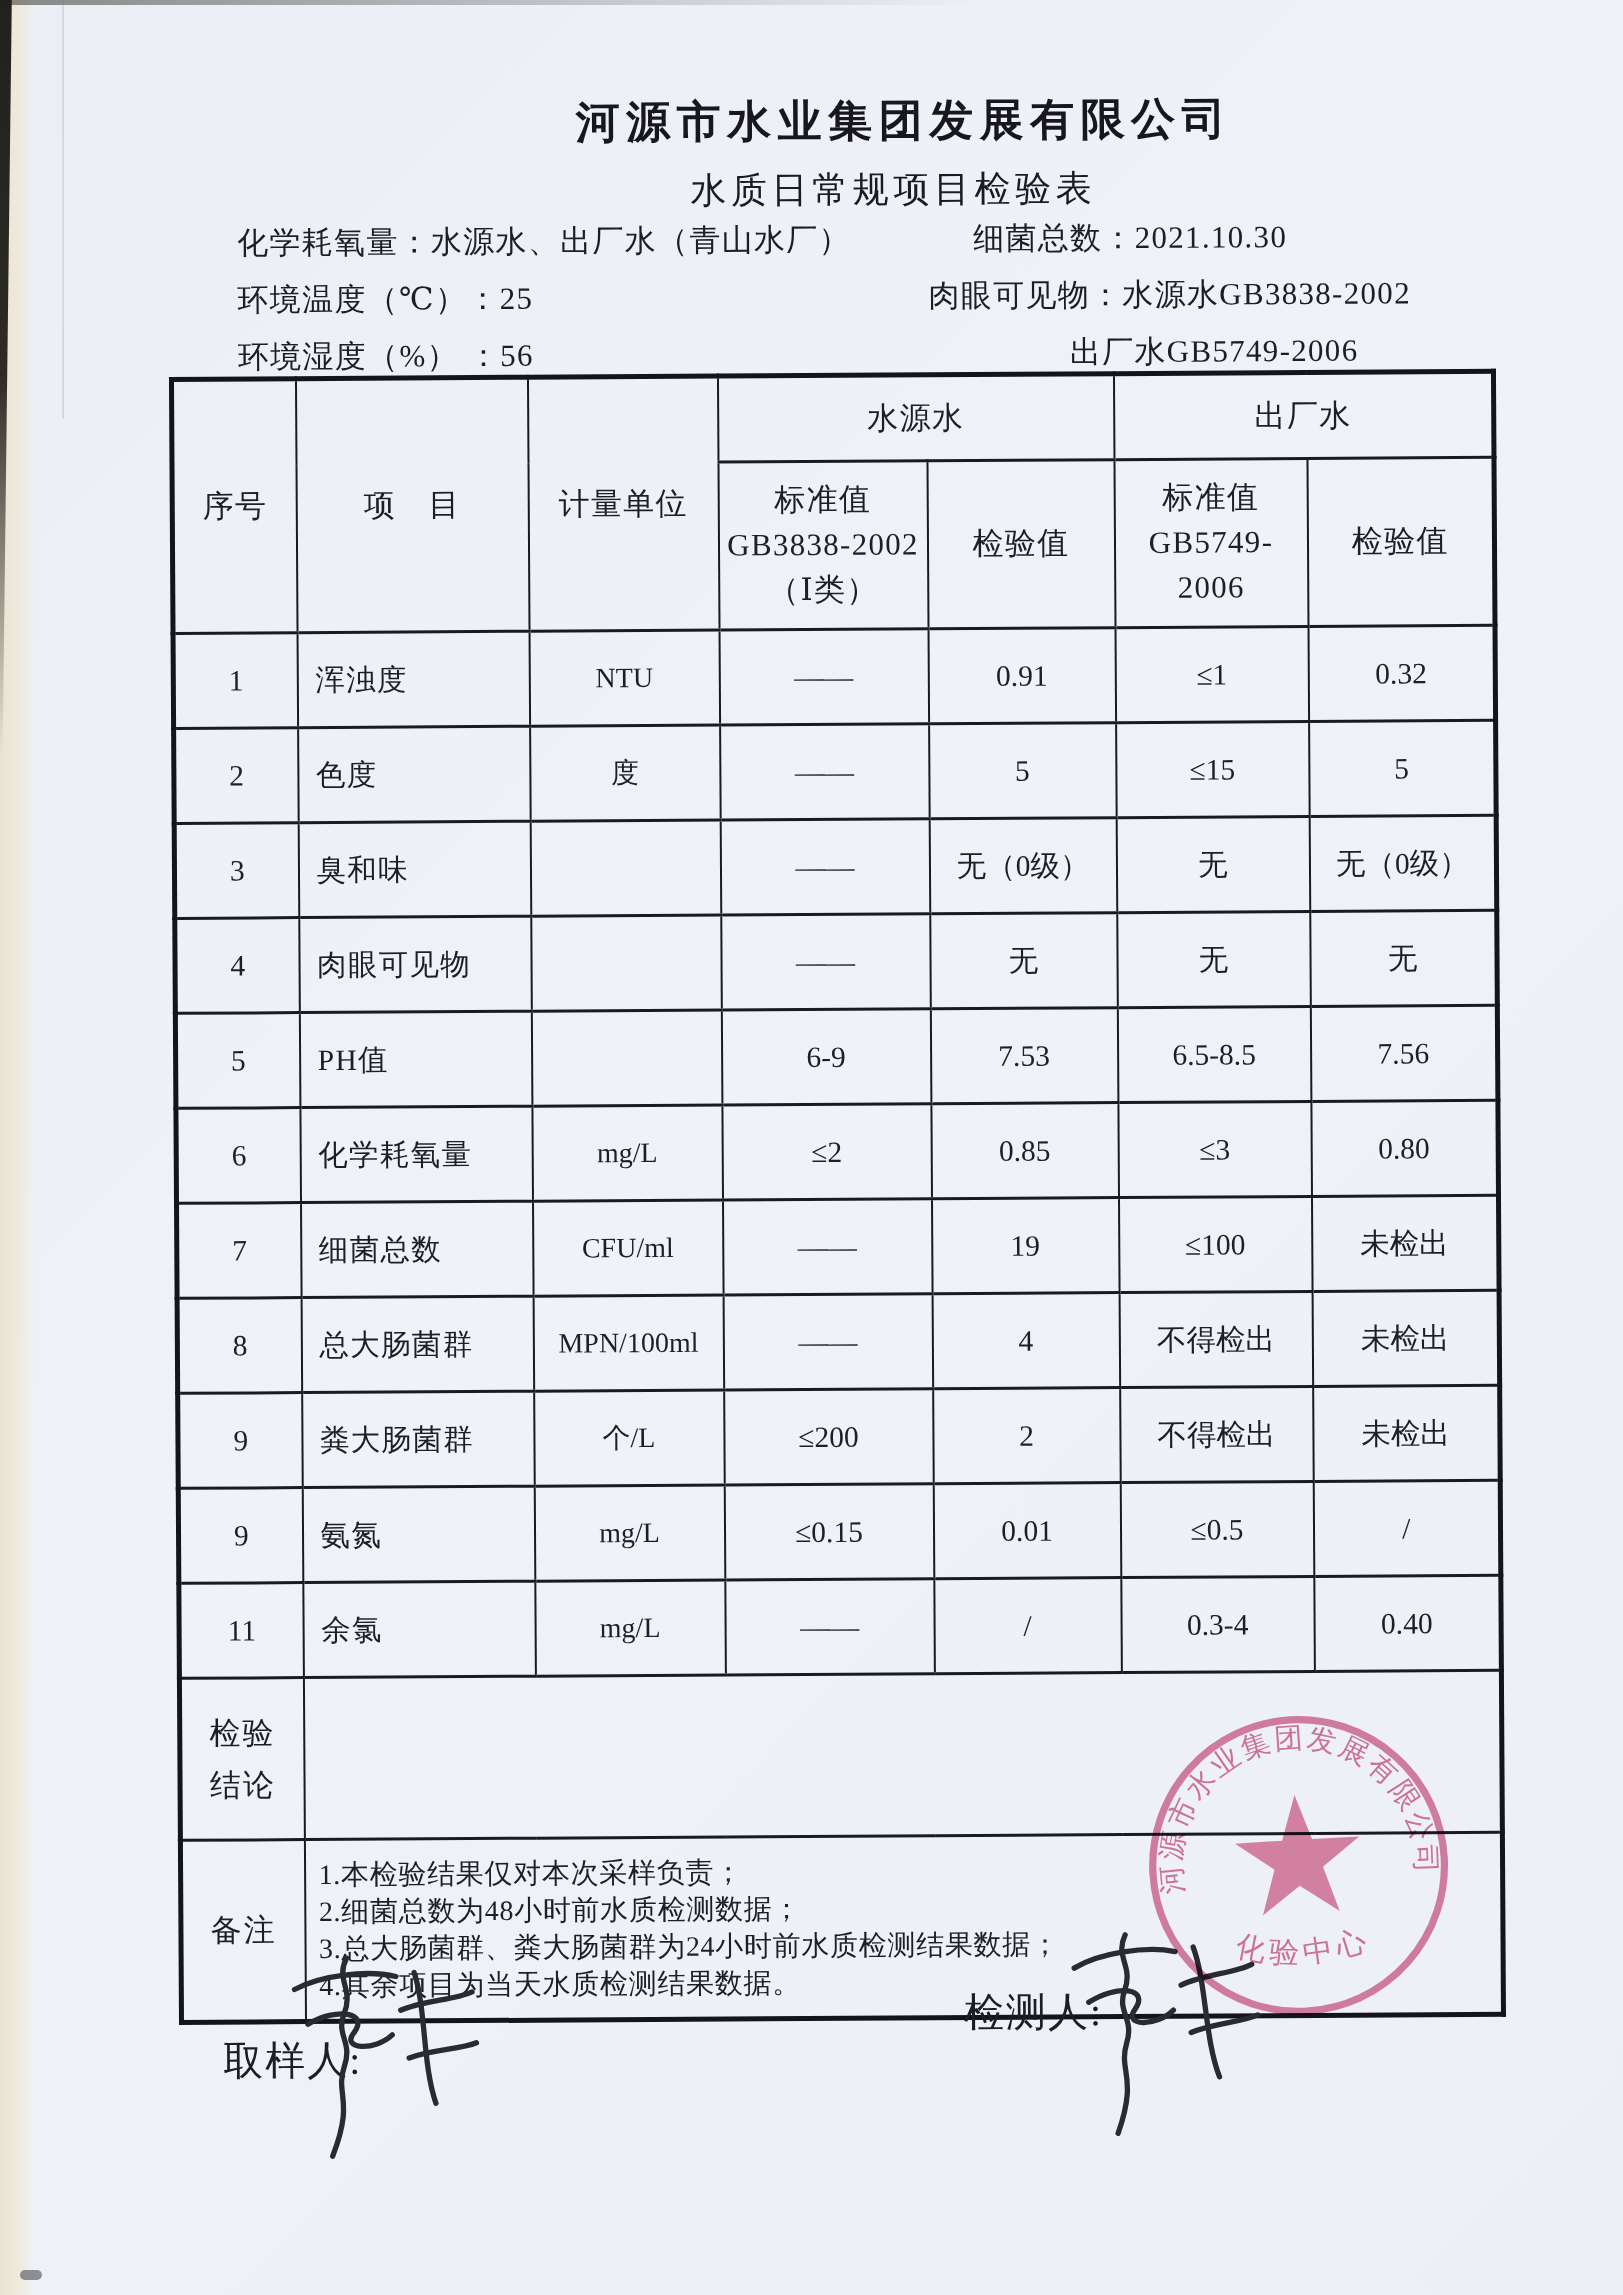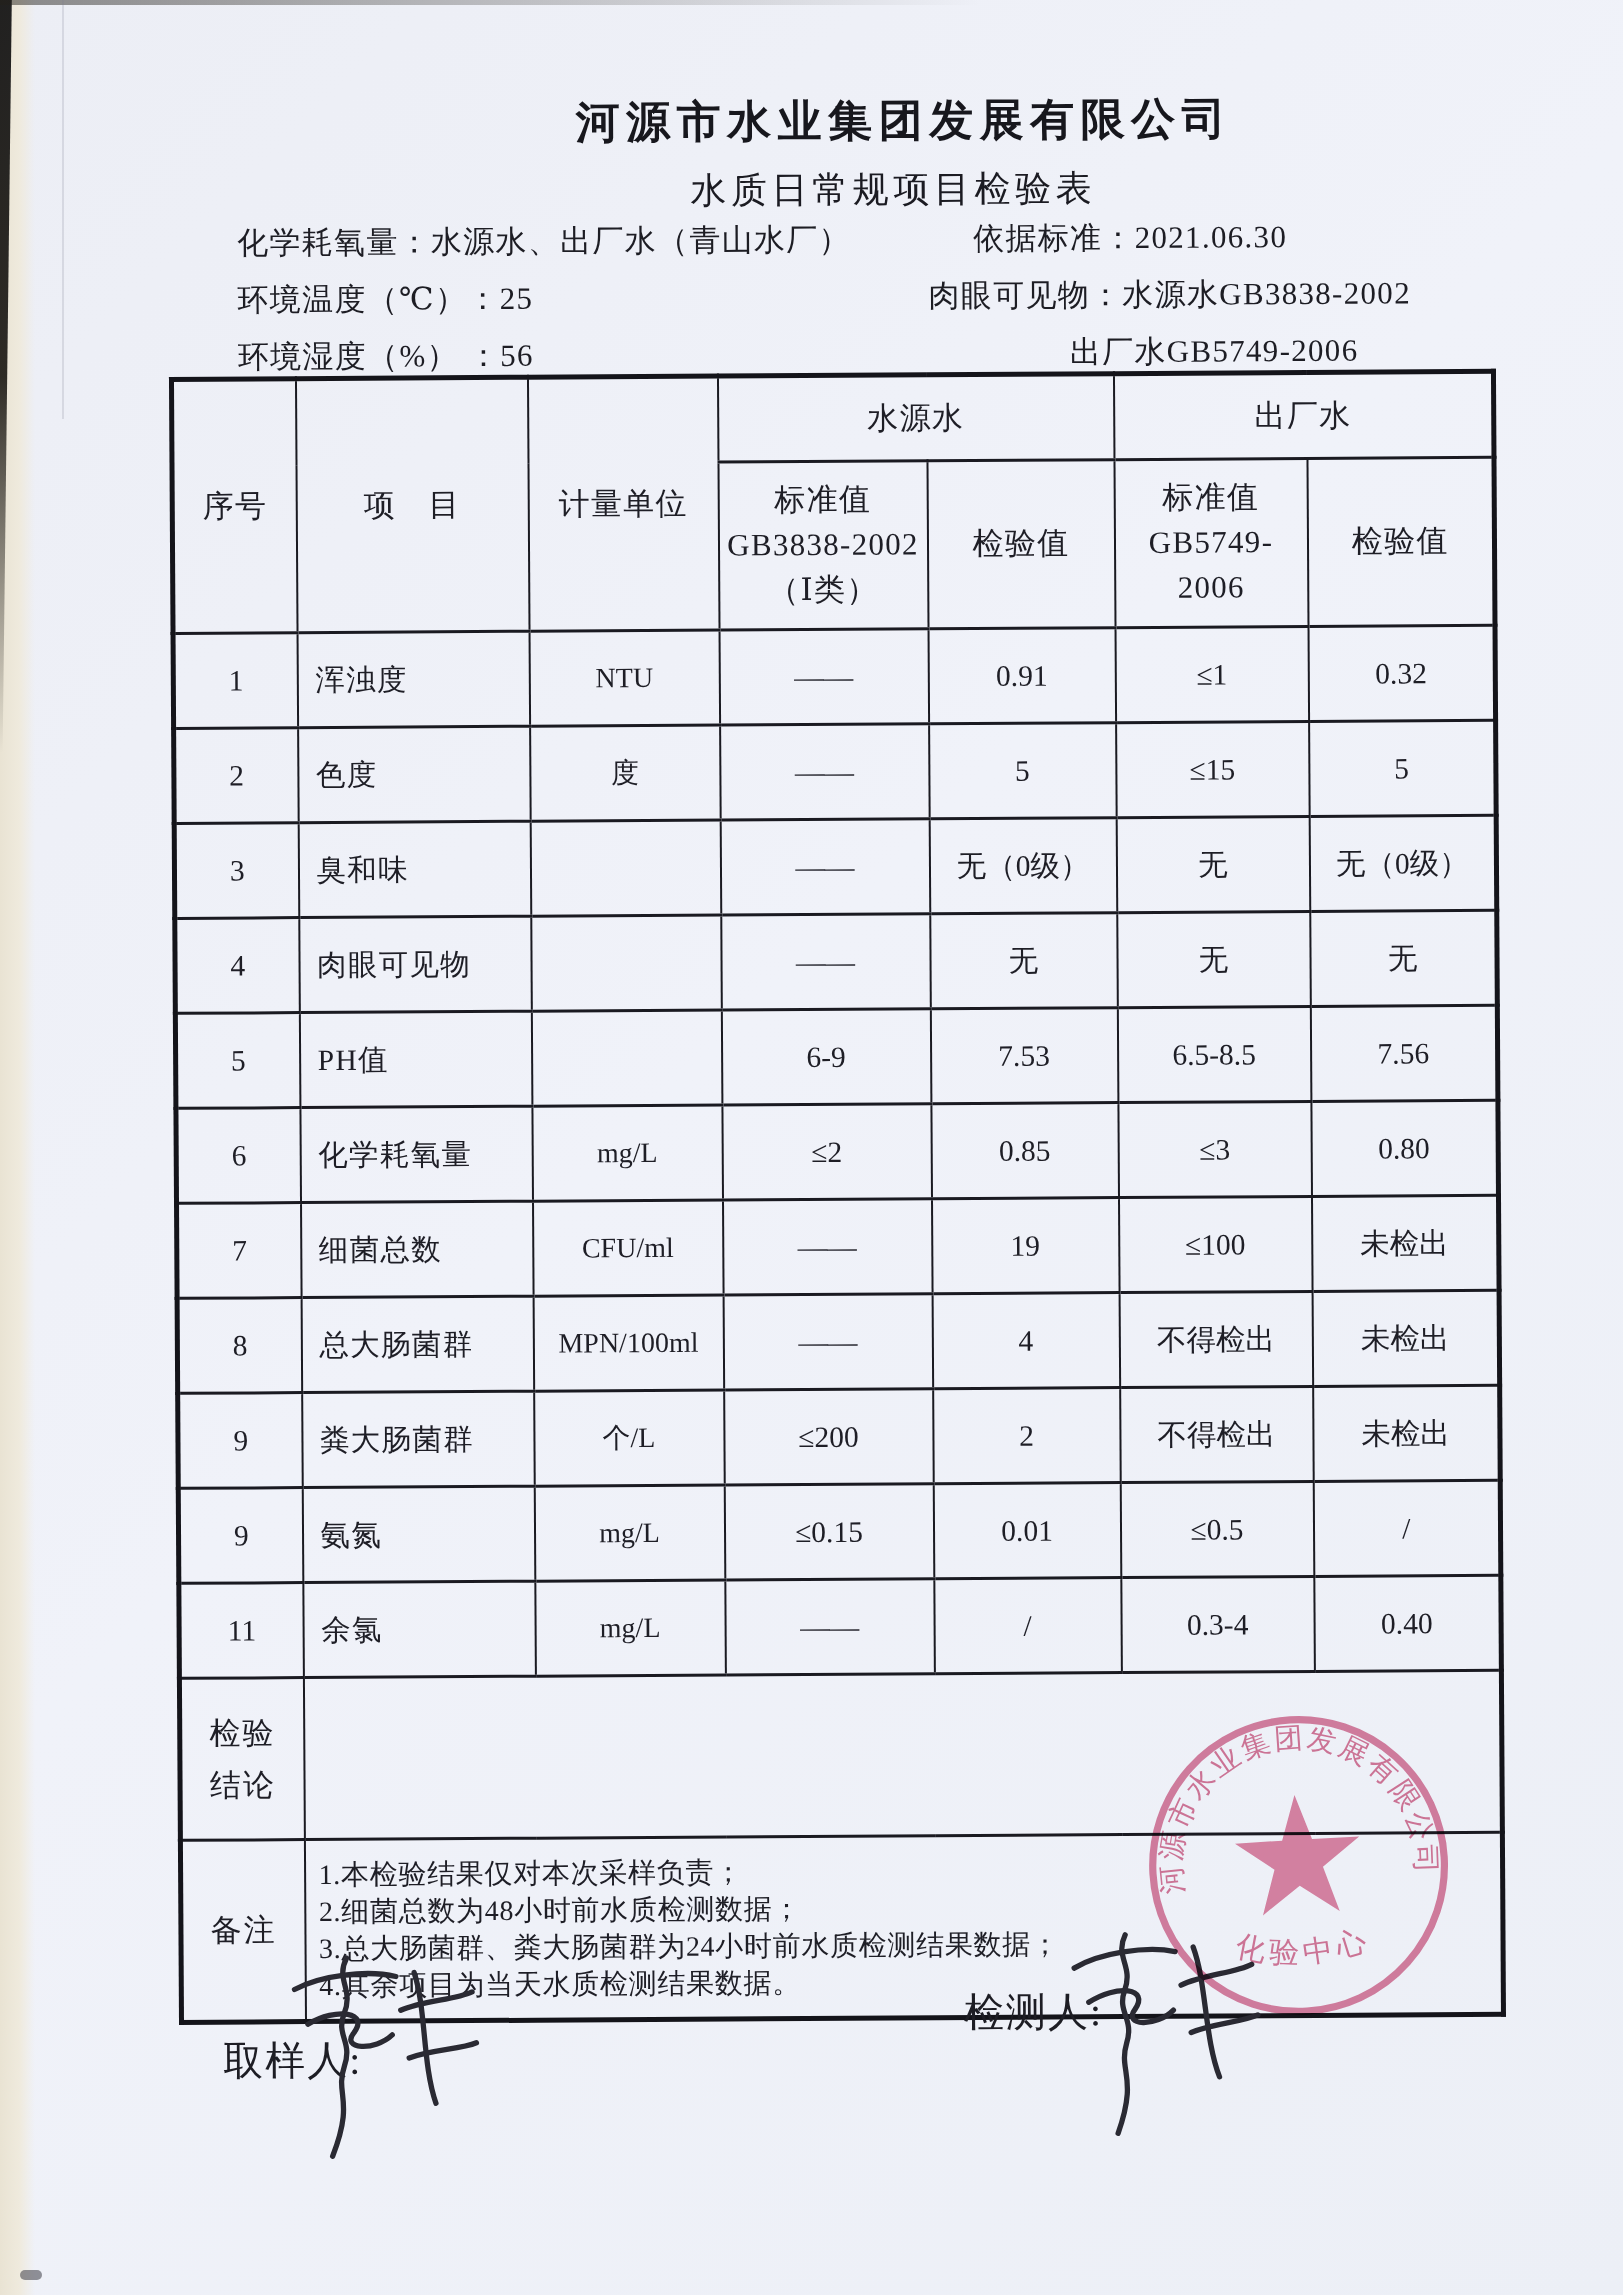--- a/index.html
+++ b/index.html
@@ -70,21 +70,21 @@
 <div class="edge-top"></div>
 <div class="crease"></div>
 <div class="blot"></div>
 
 <div class="content">
 
   <div class="company-title">河源市水业集团发展有限公司</div>
   <div class="form-title">水质日常规项目检验表</div>
 
   <div class="meta m1l"><span>化学耗氧量：</span><span>水源水、出厂水（青山水厂）</span></div>
-  <div class="meta m1r"><span>依据标准：</span><span>2021.06.30</span></div>
+  <div class="meta m1r"><span>细菌总数：</span><span>2021.10.30</span></div>
   <div class="meta m2l"><span>环境温度（℃）：</span><span>25</span></div>
   <div class="meta m2r"><span>肉眼可见物：</span><span>水源水GB3838-2002</span></div>
   <div class="meta m3l"><span>环境湿度（%） ：</span><span>56</span></div>
   <div class="meta m3r">出厂水GB5749-2006</div>
 
   <table class="report">
     <colgroup>
       <col style="width:124px">
         <col style="width:232px">
         <col style="width:190px">

